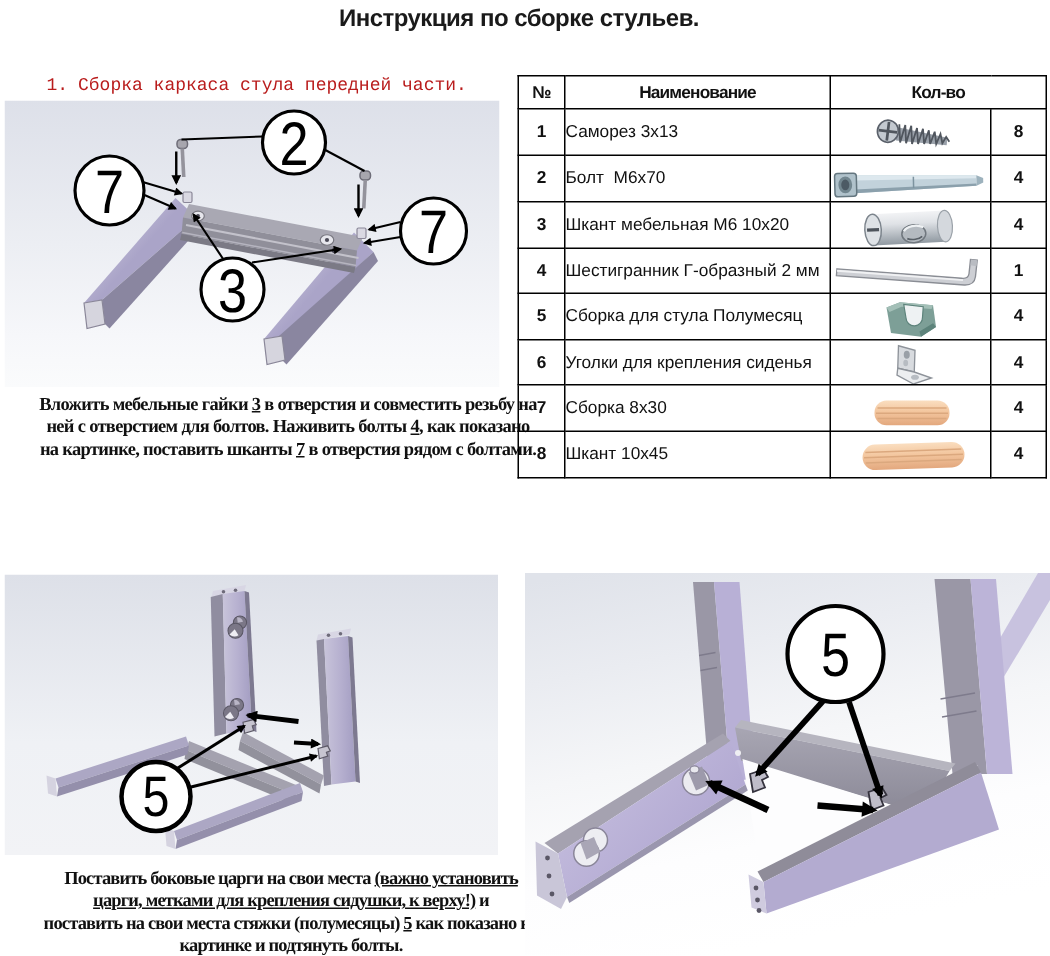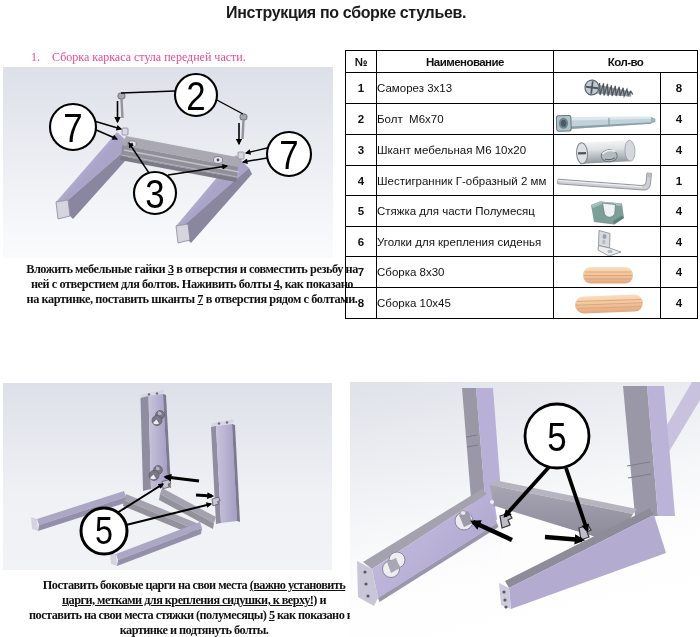--- a/index.html
+++ b/index.html
@@ -1,19 +1,19 @@
 <!DOCTYPE html>
 <html><head>
 <meta charset="utf-8">
 <style>
 html,body{margin:0;padding:0;}
 body{width:700px;height:637px;background:#fff;position:relative;font-family:"Liberation Sans",sans-serif;overflow:hidden;}
 .abs{position:absolute;}
 .title{left:-4px;top:4px;width:700px;text-align:center;font-size:16px;letter-spacing:-0.35px;font-weight:bold;color:#1a1a1a;}
-.h1{left:31px;top:50px;font-family:Liberation Serif, serif;font-size:12px;color:#ec4899;}
+.h1{left:31px;top:50px;font-family:Liberation Mono, monospace;font-size:12px;color:#b91c1c;}
 .h1 .num{display:inline-block;width:21px;}
 .para{font-family:"Liberation Serif",serif;font-weight:bold;font-size:12.4px;line-height:14.8px;color:#111;text-align:center;margin-left:22px;}
 .p1{left:0px;top:262px;width:340px;letter-spacing:-0.45px;font-size:12.3px;}
 .p2{left:0px;top:578px;width:344px;line-height:15px;letter-spacing:-0.55px;font-size:12.3px;}
 u{text-decoration:underline;}
 table.kit{position:absolute;left:345px;top:50px;border-collapse:collapse;table-layout:fixed;font-size:12px;color:#111;}
 td.name{font-size:11.5px;}
 td.pic{line-height:0;}
 table.kit td{border:1px solid #000;padding:0;vertical-align:middle;}
 td.c{text-align:center;font-weight:bold;font-size:11.5px;}
@@ -186,21 +186,21 @@
           <svg width="105" height="29" viewBox="0 0 105 29" style="display:block">
 <path d="M4,13.2 L87,19.5 Q91.5,20 92,16.5 L93,7 L97.5,7.4 L96.3,18.5 Q95.5,24.3 88.8,24 L3.6,17.8 Z" fill="#cdcfd4" stroke="#8a8d94" stroke-width="0.9"></path>
 <path d="M4,14.5 L88,20.8" stroke="#f0f1f3" stroke-width="1.2" fill="none"></path>
 <path d="M93.4,7.02 l4.1,0.4 l-0.5,4 l-4,-0.6 z" fill="#b9bcc2"></path>
 </svg>
         </td>
         <td class="c">1</td>
       </tr>
 <tr style="height:31px">
         <td class="c">5</td>
-        <td class="name">Стяжка для части Полумесяц</td>
+        <td class="name">Сборка для стула Полумесяц</td>
         <td class="pic" id="pic5">
           <svg width="105" height="29" viewBox="0 0 105 29" style="display:block">
 <path d="M37,8 L46,4.5 L68,6.5 L70,21 L60,27.5 L40,25 Z" fill="#7d9f97"></path>
 <path d="M37,8 L46,4.5 L68,6.5 L67,9 L47,7.5 L39,11 Z" fill="#a3bfb7"></path>
 <path d="M70,21 L60,27.5 L59,24 L68,18.5 Z" fill="#5d837b"></path>
 <path d="M48.5,6 L50,15 A5.5,5.5 0 0 0 61,14.5 L61.5,7.5 Z" fill="#eef2f3" stroke="#5d837b" stroke-width="0.8"></path>
 </svg>
         </td>
         <td class="c">4</td>
       </tr>
@@ -235,21 +235,21 @@
               <line x1="31" y1="14" x2="77" y2="14"></line>
               <line x1="30" y1="17.5" x2="78" y2="17.5"></line>
               <line x1="31" y1="21" x2="77" y2="21"></line>
             </g>
 </svg>
         </td>
         <td class="c">4</td>
       </tr>
 <tr style="height:31px">
         <td class="c">8</td>
-        <td class="name">Сборка 10х45</td>
+        <td class="name">Шкант 10х45</td>
         <td class="pic" id="pic8">
           <svg width="105" height="29" viewBox="0 0 105 29" style="display:block">
 <defs>
               <linearGradient id="dw2" x1="0" y1="0" x2="0" y2="1">
 <stop offset="0" stop-color="#fadec0"></stop>
                 <stop offset="0.45" stop-color="#f3c69e"></stop>
                 <stop offset="1" stop-color="#e3a87e"></stop>
 </linearGradient>
             </defs>
 <g transform="rotate(-2 55 15)">

